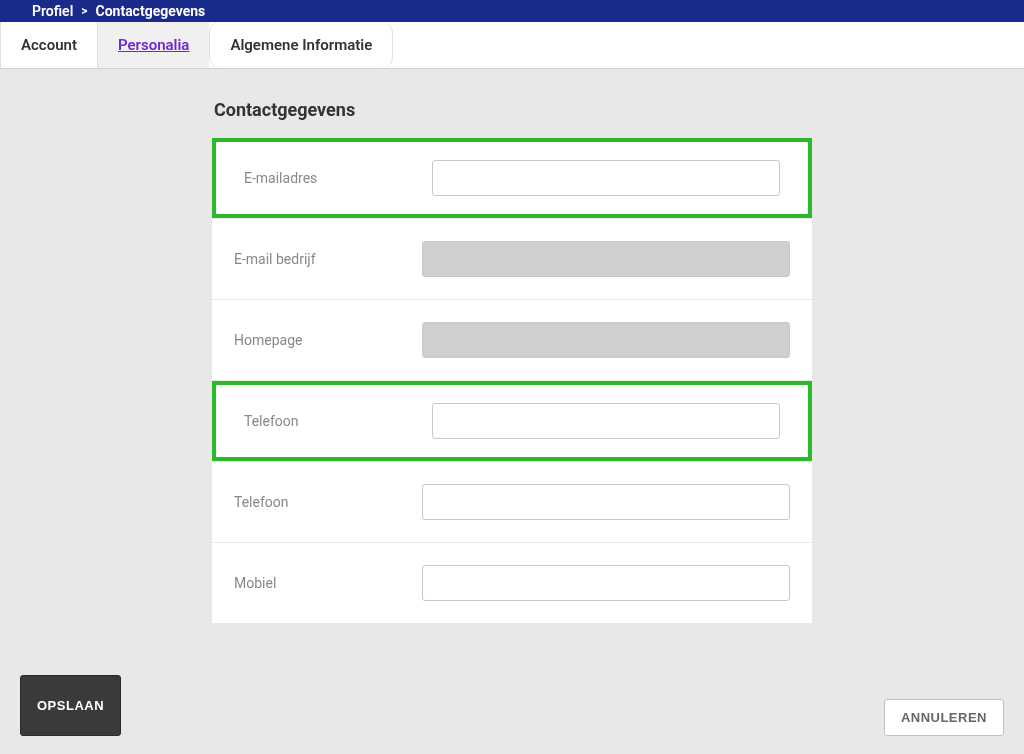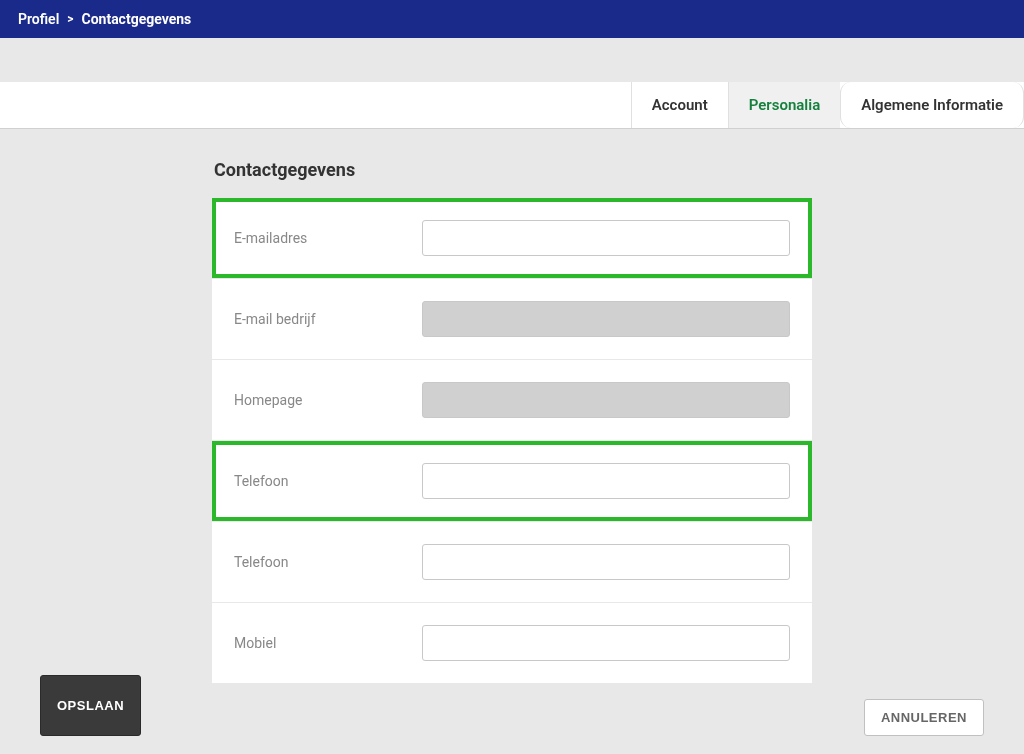--- a/index.html
+++ b/index.html
@@ -12,24 +12,24 @@
       font-family: -apple-system, BlinkMacSystemFont, "Segoe UI", Roboto, "Helvetica Neue", Arial, sans-serif;
       background-color: #e8e8e8;
       width: 1024px;
       height: 754px;
       overflow: hidden;
       position: relative;
     }
     
     .header-bar {
       background-color: #1a2a8a;
-      height: 38px;
+      height: 22px;
       display: flex;
       align-items: center;
-      padding: 0 18px;
+      padding: 0 32px;
     }
     
     .breadcrumb {
       color: white;
       font-size: 14px;
       display: flex;
       align-items: center;
       gap: 8px;
     }
     
@@ -44,22 +44,21 @@
     }
     
     .breadcrumb-current {
       font-weight: 700;
     }
     
     .tab-bar {
       background-color: white;
       border-bottom: 1px solid #d0d0d0;
       display: flex;
-      justify-content: flex-end;
-      margin-top: 44px;
+      justify-content: flex-start;
     }
     
     .tab-container {
       display: flex;
     }
     
     .tab {
       padding: 14px 20px;
       font-size: 15px;
       color: #333;
@@ -68,21 +67,22 @@
       font-weight: 600;
     }
     
     .tab:last-child {
       border-right: 1px solid #e0e0e0;
       border-radius: 11px;
     }
     
     .tab.active {
       background-color: #f0f0f0;
-      color: #15803d;
+      color: #6d28d9;
+      text-decoration: underline;
     }
     
     .content-area {
       padding: 30px 0 0 0;
       display: flex;
       justify-content: center;
     }
     
     .content-inner {
       width: 600px;
@@ -105,21 +105,21 @@
     .form-row {
       background-color: white;
       display: flex;
       align-items: center;
       padding: 22px 22px;
       position: relative;
     }
     
     .form-row.highlighted {
       border: 4px solid #2bb82b;
-      padding: 18px 18px;
+      padding: 18px 28px;
     }
     
     .form-label {
       width: 188px;
       font-size: 14px;
       color: #888;
       flex-shrink: 0;
     }
     
     .form-input {
@@ -137,21 +137,21 @@
       border: 1px solid #c8c8c8;
     }
     
     .footer-bar {
       position: absolute;
       bottom: 18px;
       left: 0;
       right: 0;
       display: flex;
       justify-content: space-between;
-      padding: 0 40px;
+      padding: 0 20px;
     }
     
     .btn {
       padding: 10px 16px;
       font-size: 13px;
       font-weight: 700;
       border-radius: 3px;
       cursor: pointer;
       letter-spacing: 0.5px;
     }

